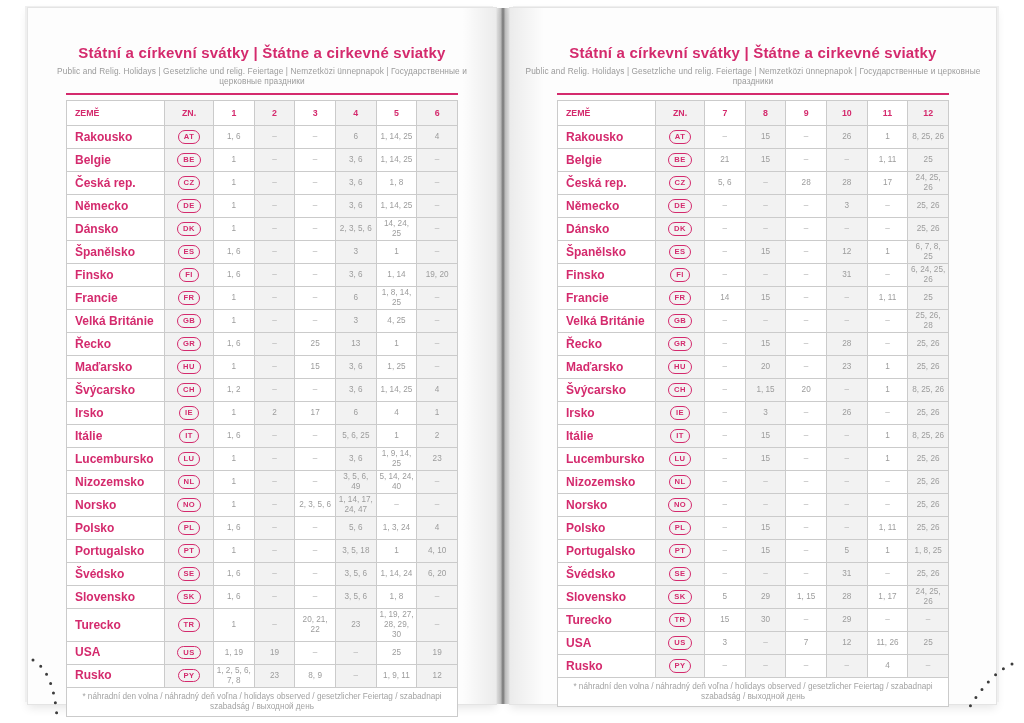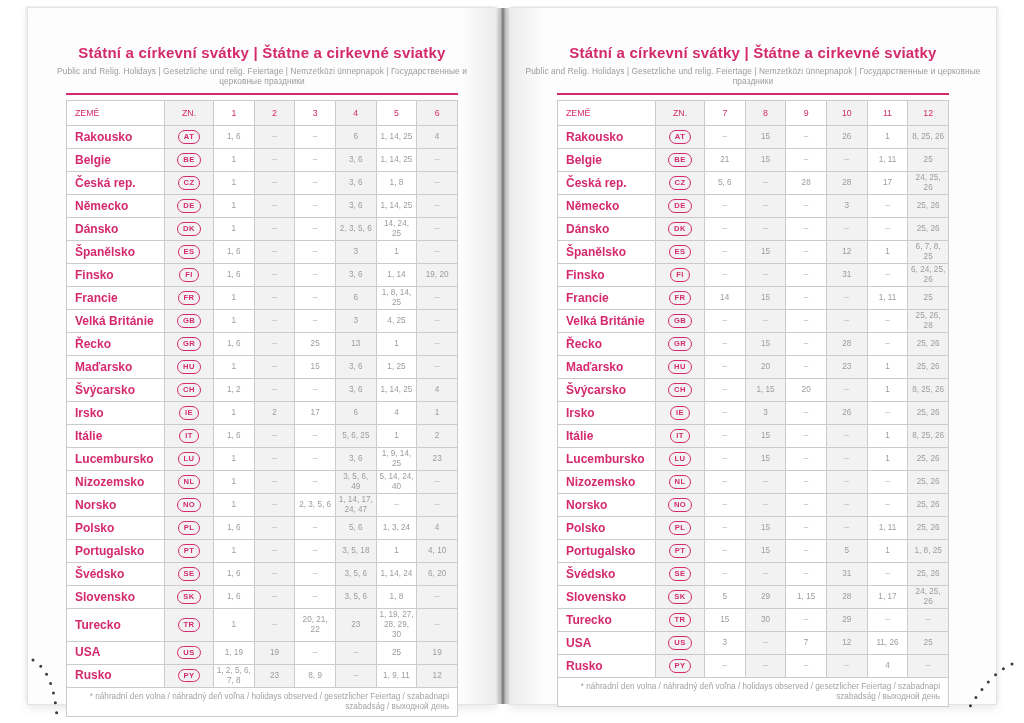--- a/index.html
+++ b/index.html
@@ -16,31 +16,31 @@
   .page-right::after{content:"";position:absolute;top:0;left:0;width:34px;height:100%;
      background:linear-gradient(270deg,rgba(0,0,0,0),rgba(0,0,0,.07));pointer-events:none;}
 
   .title{margin:36px 18px 0;text-align:center;font-size:15px;font-weight:bold;
      color:var(--accent,#d42a6d);letter-spacing:.2px;}
   .subtitle{margin:5px 8px 0;text-align:center;font-size:8.3px;color:#9b9b9b;letter-spacing:.1px;}
   .rule{width:392px;height:2px;background:var(--accent,#d42a6d);margin:7px auto 0;}
 
   table{width:392px;margin:5px auto 0;border-collapse:collapse;table-layout:fixed;background:#fff;}
   th,td{border:1px solid #cbcbcb;text-align:center;overflow:hidden;}
-  th{height:22px;font-size:8.8px;color:var(--accent,#d42a6d);font-weight:normal;}
+  th{height:22px;font-size:8.8px;color:var(--accent,#d42a6d);font-weight:bold;}
   th.c-country,td.c-country{text-align:left;padding-left:8px;}
   .c-country{width:88px;}
   .c-code{width:46px;}
   td{height:20px;font-size:8.2px;color:#9c9c9c;padding:1px 2px;line-height:1.2;}
   td.c-country{font-size:12px;font-weight:bold;color:var(--accent,#d42a6d);}
   .shade{background:var(--cellshade,#f2f2f2);}
   td.dash{color:#b5b5b5;}
   .code{display:inline-block;border:1px solid var(--accent,#d42a6d);color:var(--accent,#d42a6d);
      font-weight:bold;font-size:7.6px;line-height:1;padding:2px 5px;border-radius:9px;letter-spacing:.4px;background:transparent;}
-  tr.footnote-row td{height:22px;text-align:right;padding:3px 8px;font-size:8.2px;color:#a3a3a3;background:#fff;font-weight:normal;}
+  tr.footnote-row td{height:22px;text-align:center;padding:3px 8px;font-size:8.2px;color:#a3a3a3;background:#fff;font-weight:normal;}
 
   .corners{position:absolute;left:0;top:0;pointer-events:none;}
 </style>
 </head>
 <body>
 
 <div class="stage">
   <div class="book">
 
     <section class="page page-left">

